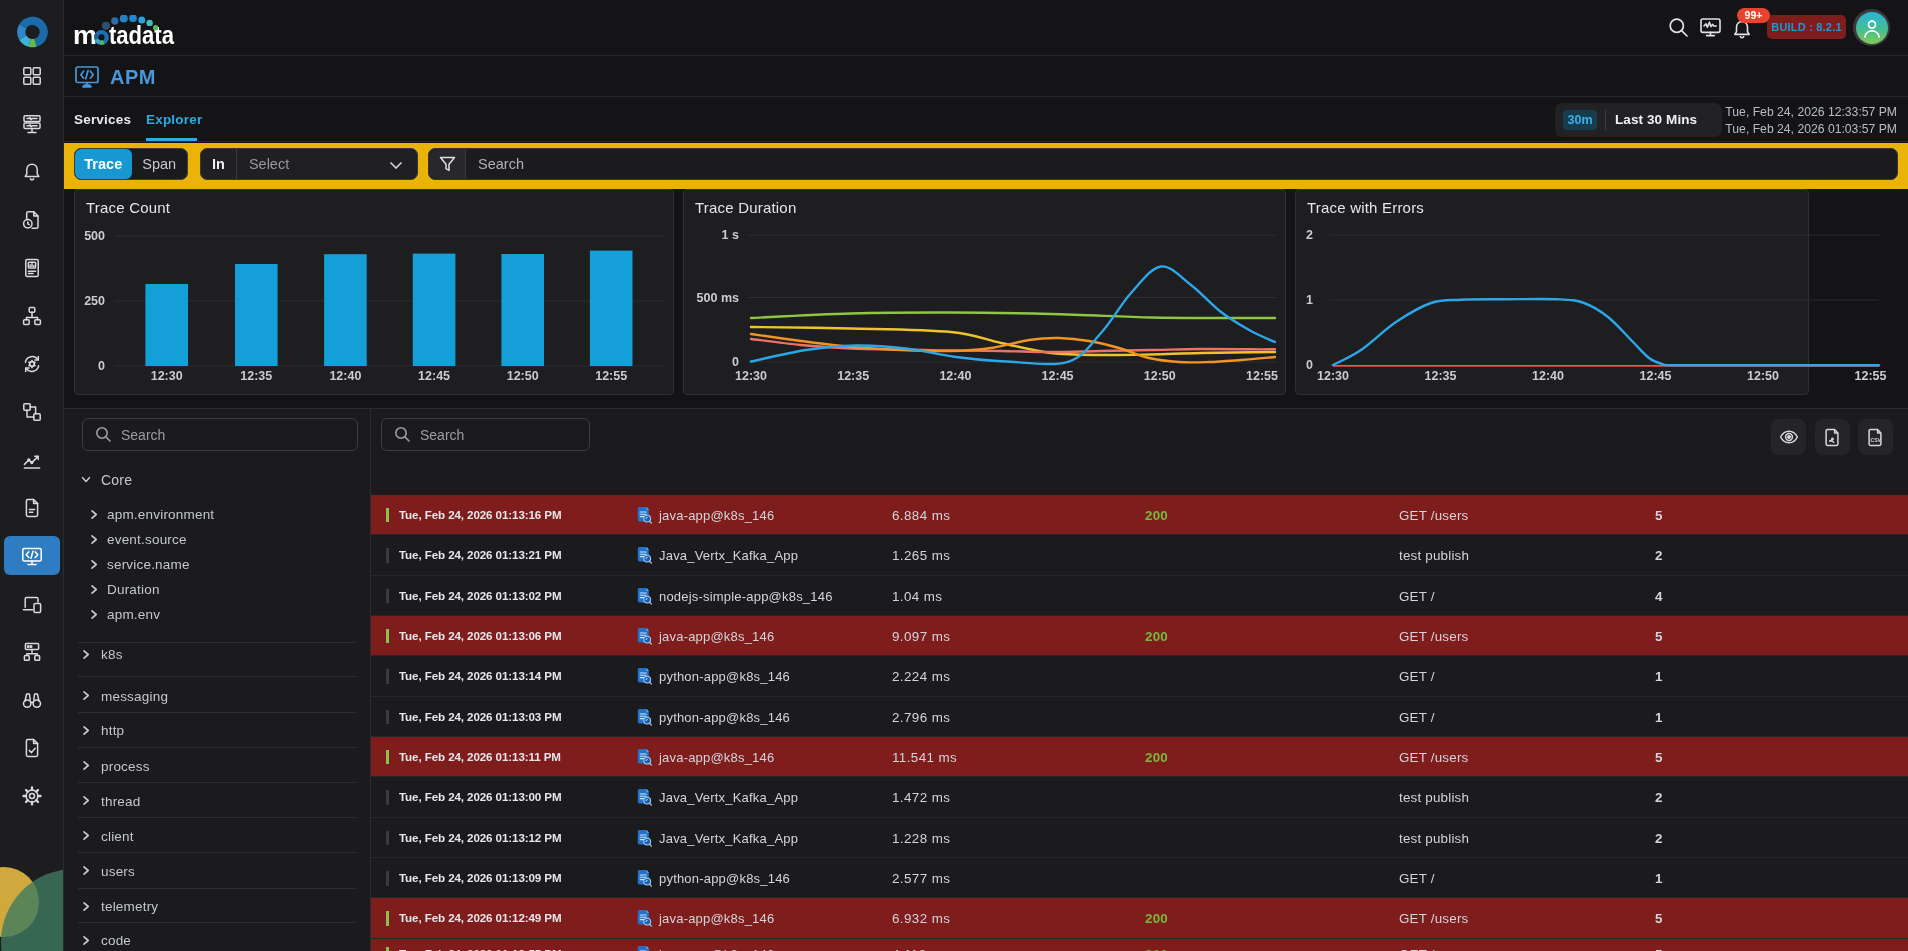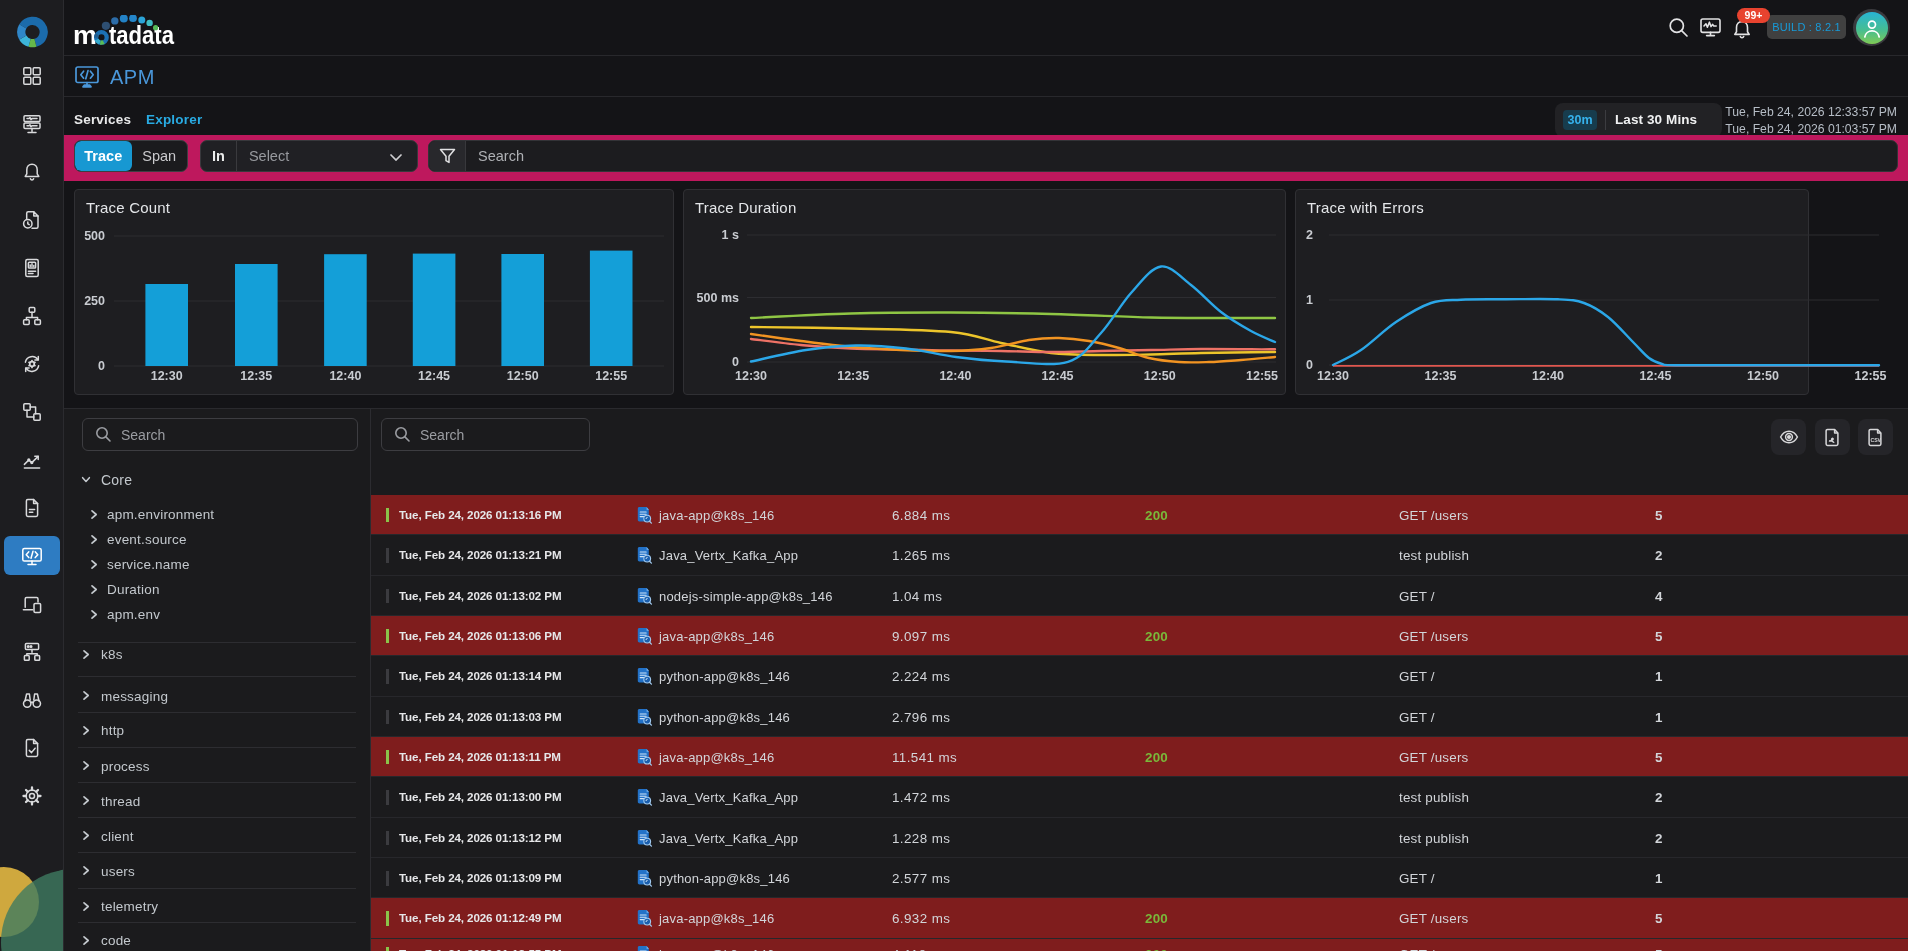--- a/index.html
+++ b/index.html
@@ -11,42 +11,42 @@
  border-right:1px solid #2b2b2f;overflow:hidden;z-index:9}
 .sicon{position:absolute;left:21px;width:22px;height:22px}
 #active-ic{position:absolute;left:4px;top:536px;width:56px;height:39px;background:#2e7cc2;border-radius:6px}
 
 #topbar{position:absolute;left:64px;top:0;width:1844px;height:56px;background:#141417;
  border-bottom:1px solid #28282c}
 #wordmark{position:absolute;left:9px;top:15px;width:110px;height:34px}
 .tbico{position:absolute;top:17px}
 #badge99{position:absolute;left:1673px;top:8px;width:33px;height:15px;background:#e8432f;
  border-radius:8px;color:#fff;font-size:10.5px;font-weight:bold;text-align:center;line-height:15px;z-index:2}
-#buildbadge{position:absolute;left:1703px;top:15px;width:79px;height:24px;background:#404040;
- border-radius:5px;color:#179ad8;font-size:11px;font-weight:normal;text-align:center;line-height:24px;white-space:nowrap;letter-spacing:.2px}
+#buildbadge{position:absolute;left:1703px;top:15px;width:79px;height:24px;background:#7f1d1d;
+ border-radius:5px;color:#179ad8;font-size:11px;font-weight:bold;text-align:center;line-height:24px;white-space:nowrap;letter-spacing:.2px}
 #avatar{position:absolute;left:1789px;top:9px;width:37px;height:37px;border-radius:50%;
  background:#3a3a3e;padding:2.5px}
 #avatar .inner{width:32px;height:32px;border-radius:50%;background:linear-gradient(180deg,#28b4d4 0%,#45bd93 55%,#7fcb55 100%);
  display:flex;align-items:center;justify-content:center}
 
 #titlerow{position:absolute;left:64px;top:57px;width:1844px;height:40px;background:#141417;
  border-bottom:1px solid #28282c}
-#apmtxt{position:absolute;left:46px;top:9px;font-size:20px;font-weight:normal;color:#4a97da;letter-spacing:.5px}
+#apmtxt{position:absolute;left:46px;top:9px;font-size:20px;font-weight:bold;color:#4a97da;letter-spacing:.5px}
 
 #tabsrow{position:absolute;left:64px;top:98px;width:1844px;height:44px;background:#141417;
  border-bottom:1px solid #28282c}
 .tab{position:absolute;top:14px;font-size:13.5px;font-weight:bold;letter-spacing:.2px}
 #timepill{position:absolute;left:1491px;top:5px;width:167px;height:34px;background:#222225;border-radius:8px}
 #chip30{position:absolute;left:8px;top:7px;width:34px;height:20px;background:#173c4d;border-radius:4px;
  color:#36b2ec;font-size:12.5px;font-weight:bold;text-align:center;line-height:20px}
 #pilldiv{position:absolute;left:50px;top:7px;width:1px;height:20px;background:#3c3c40}
 #last30{position:absolute;left:60px;top:9px;font-size:13.5px;font-weight:bold;color:#f0f1f2;letter-spacing:.1px}
 .tstamp{position:absolute;right:11px;width:240px;text-align:right;font-size:12.2px;color:#b6bdc6;letter-spacing:0}
 
-#filterrow{position:absolute;left:64px;top:135px;width:1844px;height:46px;background:#be185d}
+#filterrow{position:absolute;left:64px;top:143px;width:1844px;height:46px;background:#eab308}
 #toggle{position:absolute;left:10px;top:5px;width:114px;height:32px;border:1px solid #3e3e42;
  border-radius:7px;background:#1b1b1e;overflow:hidden;display:flex}
 #toggle .t1{width:57px;height:100%;background:#1798d2;color:#fff;font-size:14.5px;font-weight:bold;
  display:flex;align-items:center;justify-content:center;border-radius:6px}
 #toggle .t2{width:56px;height:100%;color:#c9c9cc;font-size:14.5px;display:flex;align-items:center;justify-content:center}
 #inselect{position:absolute;left:136px;top:5px;width:218px;height:32px;border:1px solid #38383c;
  border-radius:7px;background:#202024;display:flex;align-items:center}
 #inselect .in{padding:0 11px;color:#eceded;font-size:14.5px;font-weight:bold;border-right:1px solid #3a3a3e;
  height:100%;display:flex;align-items:center}
 #inselect .sel{padding-left:12px;color:#97999e;font-size:14.5px;flex:1}

